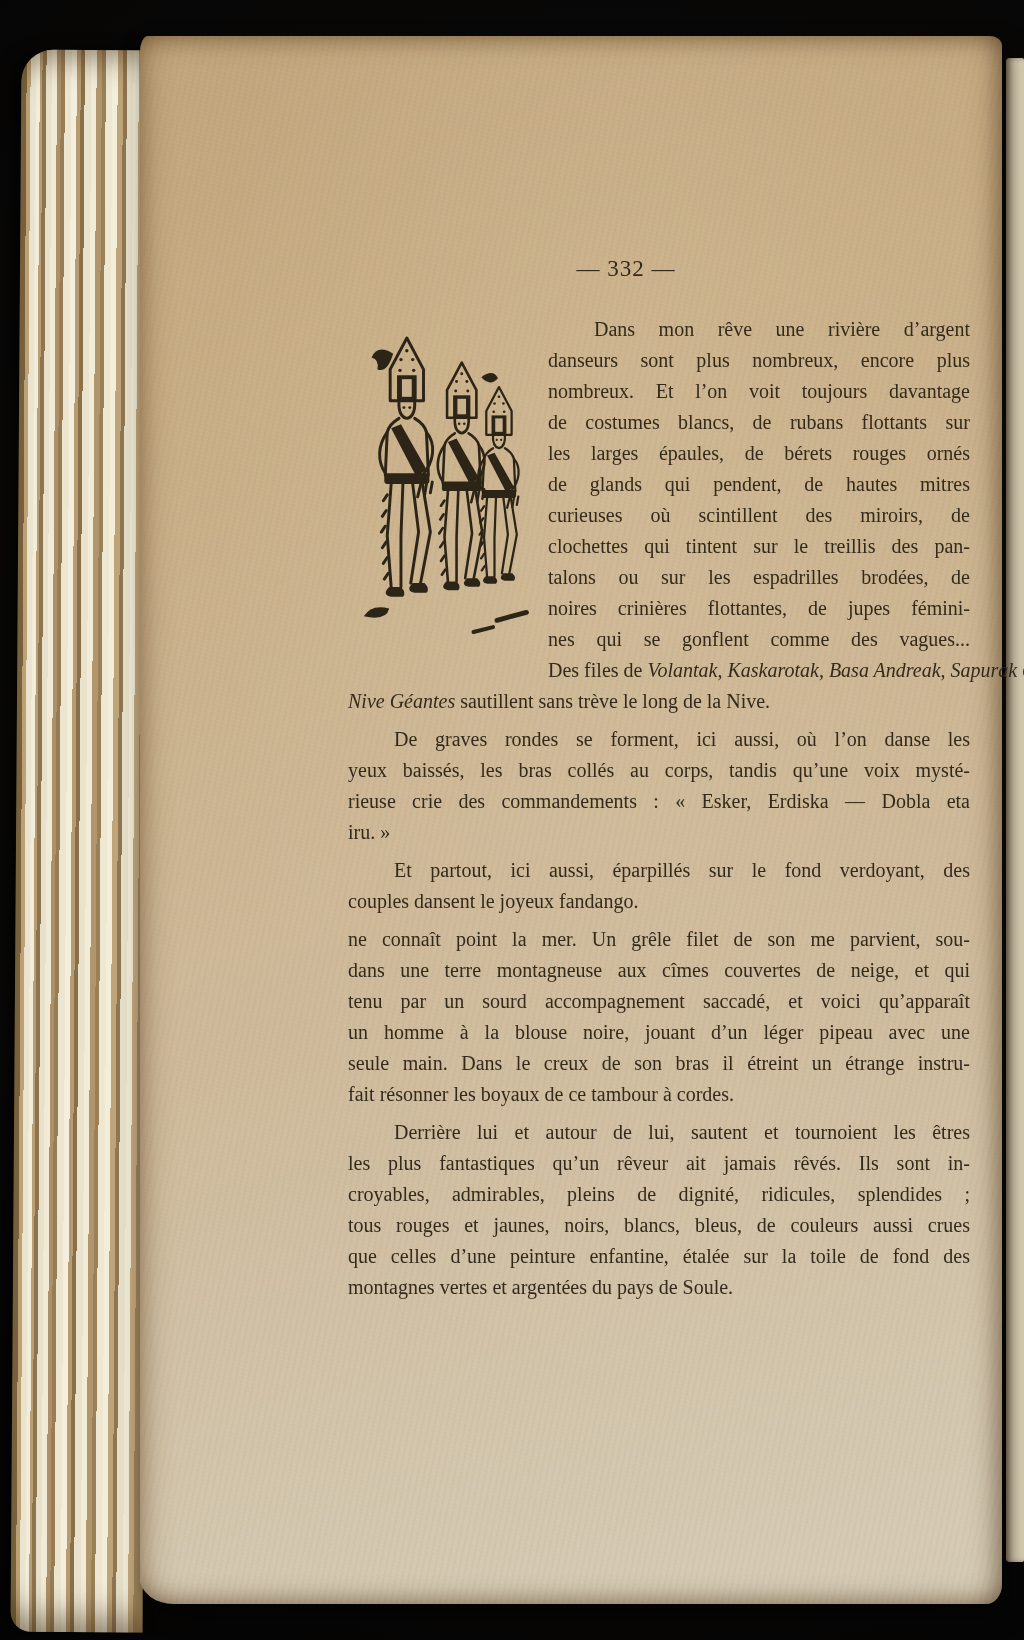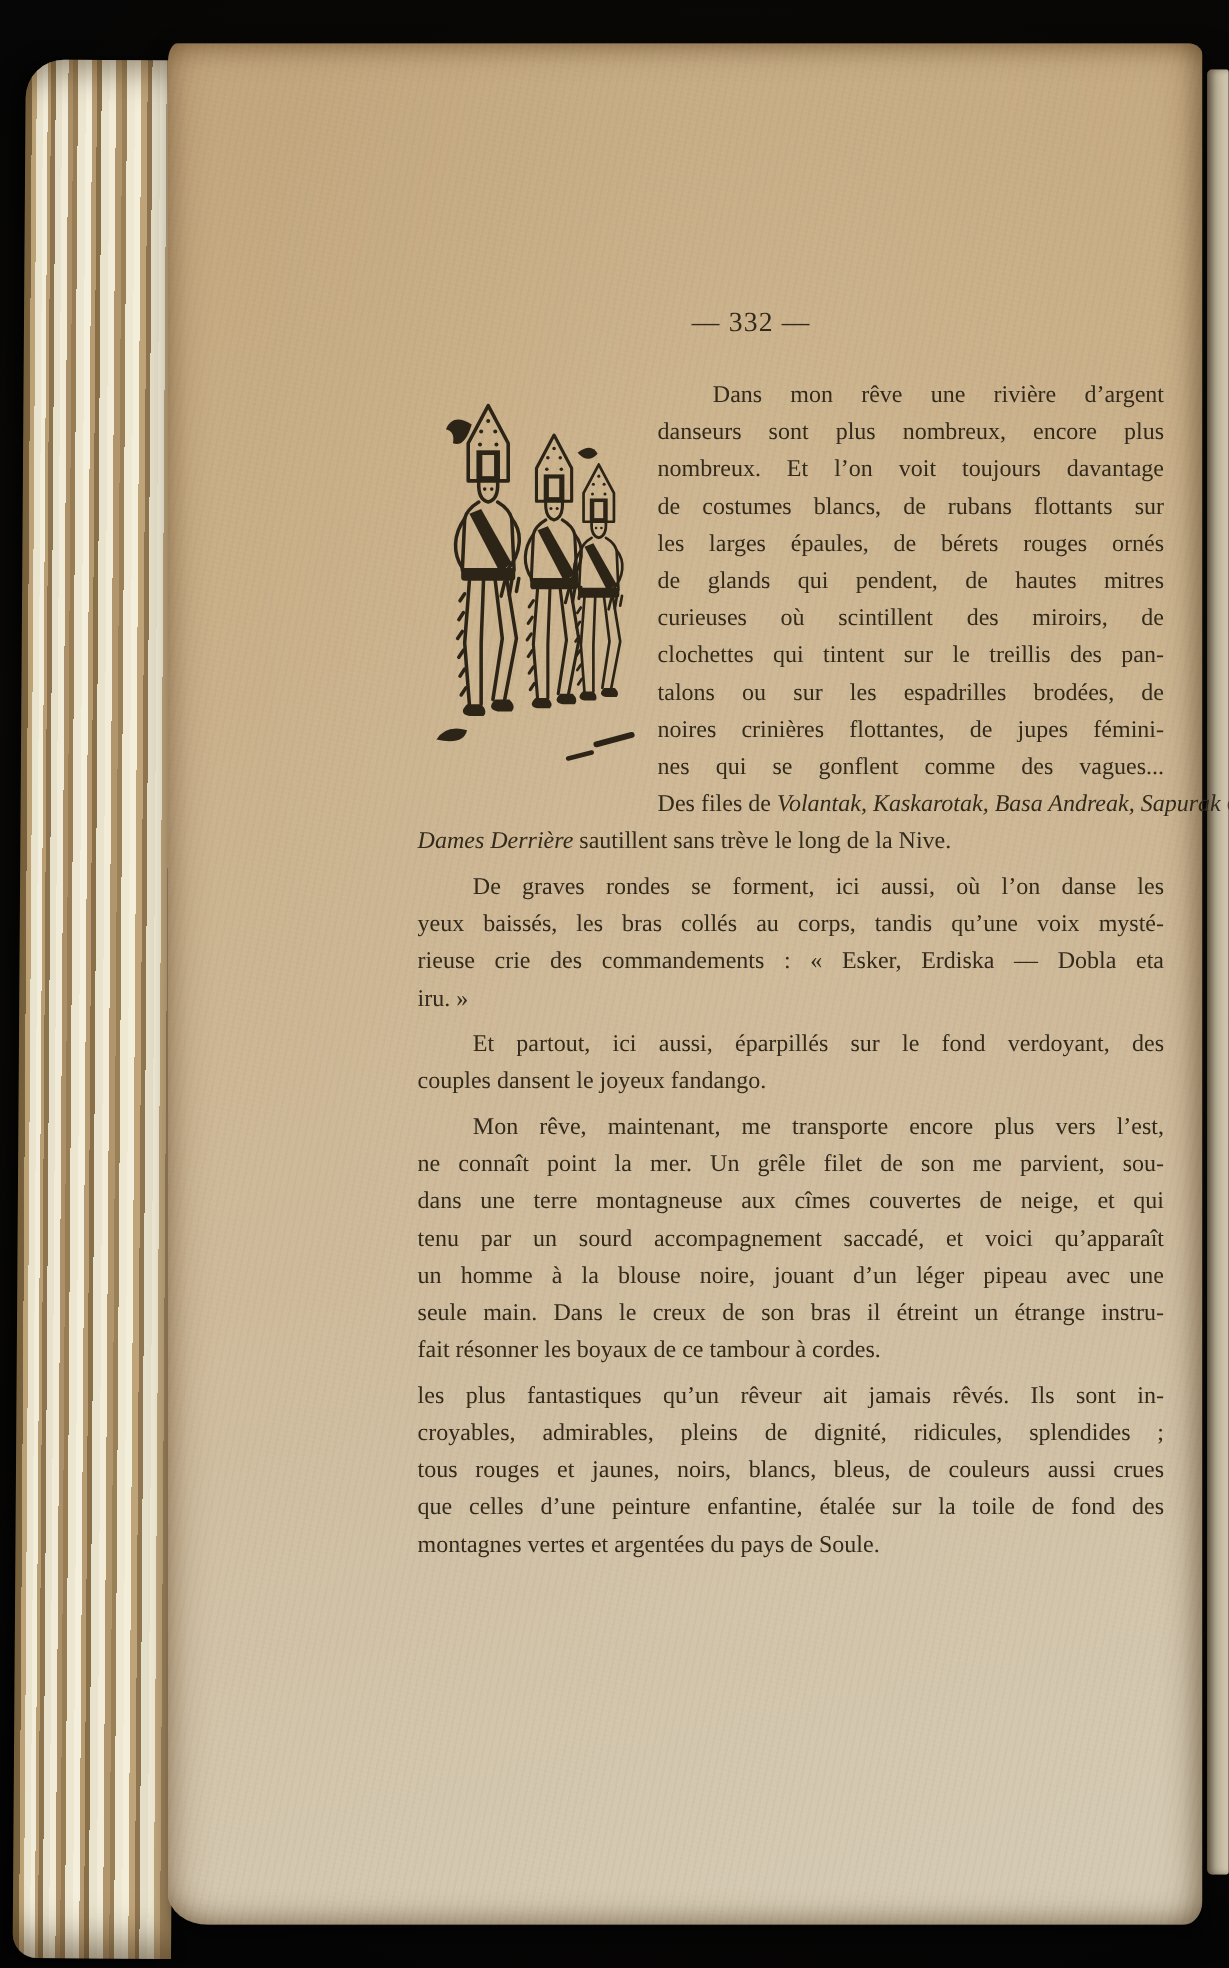--- a/index.html
+++ b/index.html
@@ -150,42 +150,42 @@
           <div class="line"><span>nombreux. Et l’on voit toujours davantage</span></div>
           <div class="line"><span>de costumes blancs, de rubans flottants sur</span></div>
           <div class="line"><span>les larges épaules, de bérets rouges ornés</span></div>
           <div class="line"><span>de glands qui pendent, de hautes mitres</span></div>
           <div class="line"><span>curieuses où scintillent des miroirs, de</span></div>
           <div class="line"><span>clochettes qui tintent sur le treillis des pan-</span></div>
           <div class="line"><span>talons ou sur les espadrilles brodées, de</span></div>
           <div class="line"><span>noires crinières flottantes, de jupes fémini-</span></div>
           <div class="line"><span>nes qui se gonflent comme des vagues...</span></div>
           <div class="line"><span>Des files de </span><span class="it">Volantak, Kaskarotak, Basa Andreak, Sapurak</span><span> et</span></div>
-          <div class="line last"><span class="it">Dames Derrière</span><span> sautillent sans trève le long de la Nive.</span></div>
+          <div class="line last"><span class="it">Nive Géantes</span><span> sautillent sans trève le long de la Nive.</span></div>
         </div>
         <div class="para">
           <div class="line indent"><span>De graves rondes se forment, ici aussi, où l’on danse les</span></div>
           <div class="line"><span>yeux baissés, les bras collés au corps, tandis qu’une voix mysté-</span></div>
           <div class="line"><span>rieuse crie des commandements : « Esker, Erdiska — Dobla eta</span></div>
           <div class="line last"><span>iru. »</span></div>
         </div>
         <div class="para">
           <div class="line indent"><span>Et partout, ici aussi, éparpillés sur le fond verdoyant, des</span></div>
           <div class="line last"><span>couples dansent le joyeux fandango.</span></div>
         </div>
         <div class="para">
-          <div class="line indent"><span>Mon rêve, maintenant, me transporte encore plus vers l’est,</span></div>
           <div class="line"><span>ne connaît point la mer. Un grêle filet de son me parvient, sou-</span></div>
           <div class="line"><span>dans une terre montagneuse aux cîmes couvertes de neige, et qui</span></div>
           <div class="line"><span>tenu par un sourd accompagnement saccadé, et voici qu’apparaît</span></div>
           <div class="line"><span>un homme à la blouse noire, jouant d’un léger pipeau avec une</span></div>
           <div class="line"><span>seule main. Dans le creux de son bras il étreint un étrange instru-</span></div>
           <div class="line last"><span>fait résonner les boyaux de ce tambour à cordes.</span></div>
         </div>
         <div class="para">
+          <div class="line indent"><span>Derrière lui et autour de lui, sautent et tournoient les êtres</span></div>
           <div class="line"><span>les plus fantastiques qu’un rêveur ait jamais rêvés. Ils sont in-</span></div>
           <div class="line"><span>croyables, admirables, pleins de dignité, ridicules, splendides ;</span></div>
           <div class="line"><span>tous rouges et jaunes, noirs, blancs, bleus, de couleurs aussi crues</span></div>
           <div class="line"><span>que celles d’une peinture enfantine, étalée sur la toile de fond des</span></div>
           <div class="line last"><span>montagnes vertes et argentées du pays de Soule.</span></div>
         </div>
       </div>
   </div>
 </div>
 

